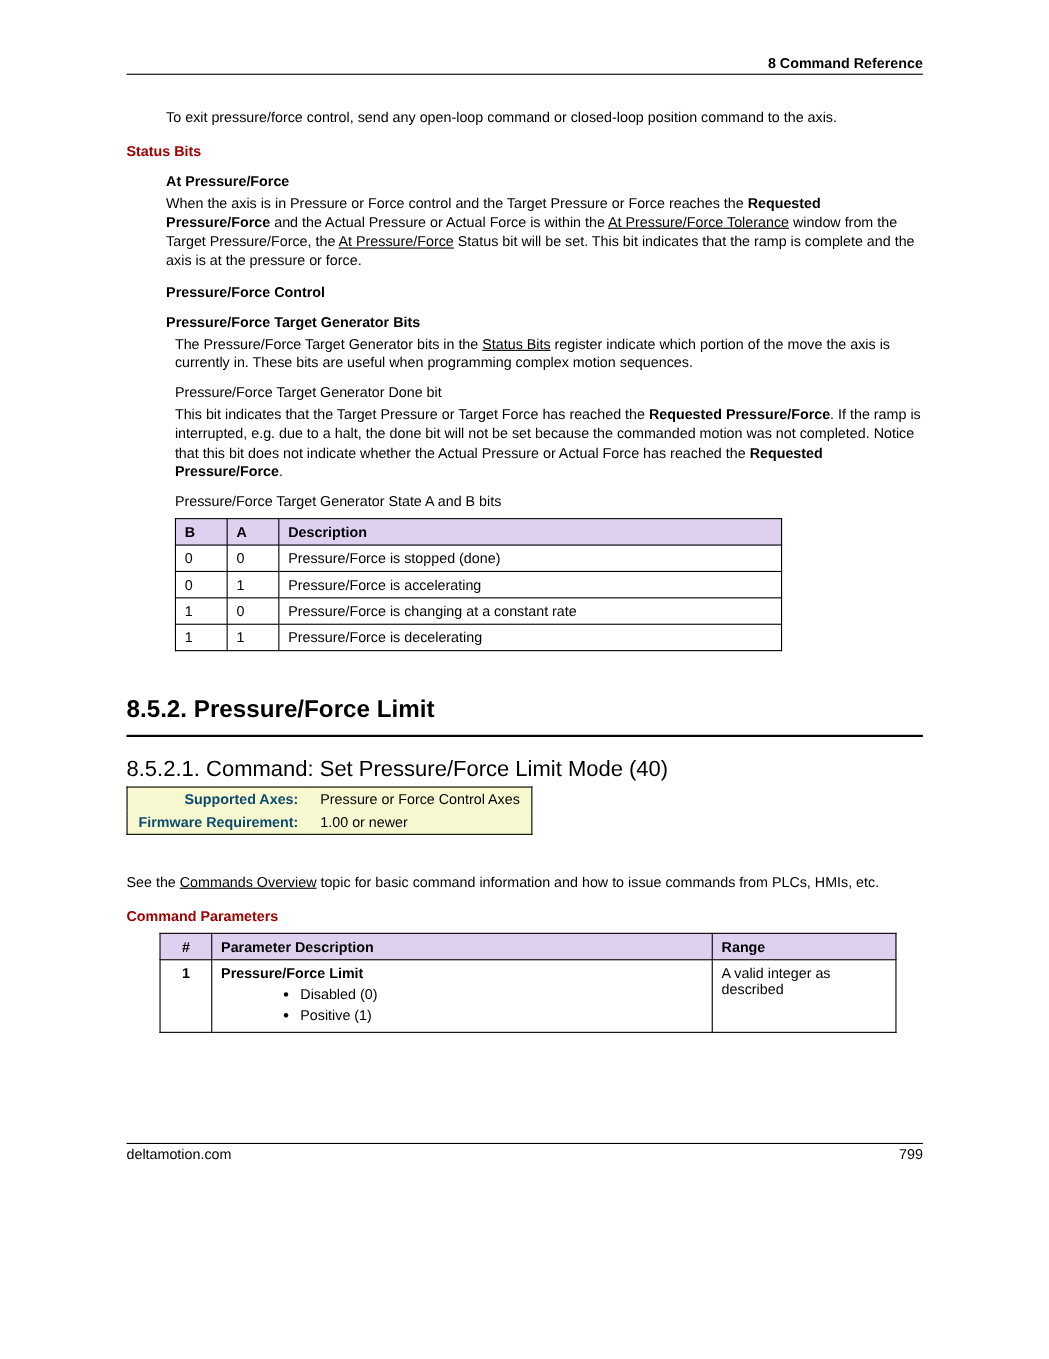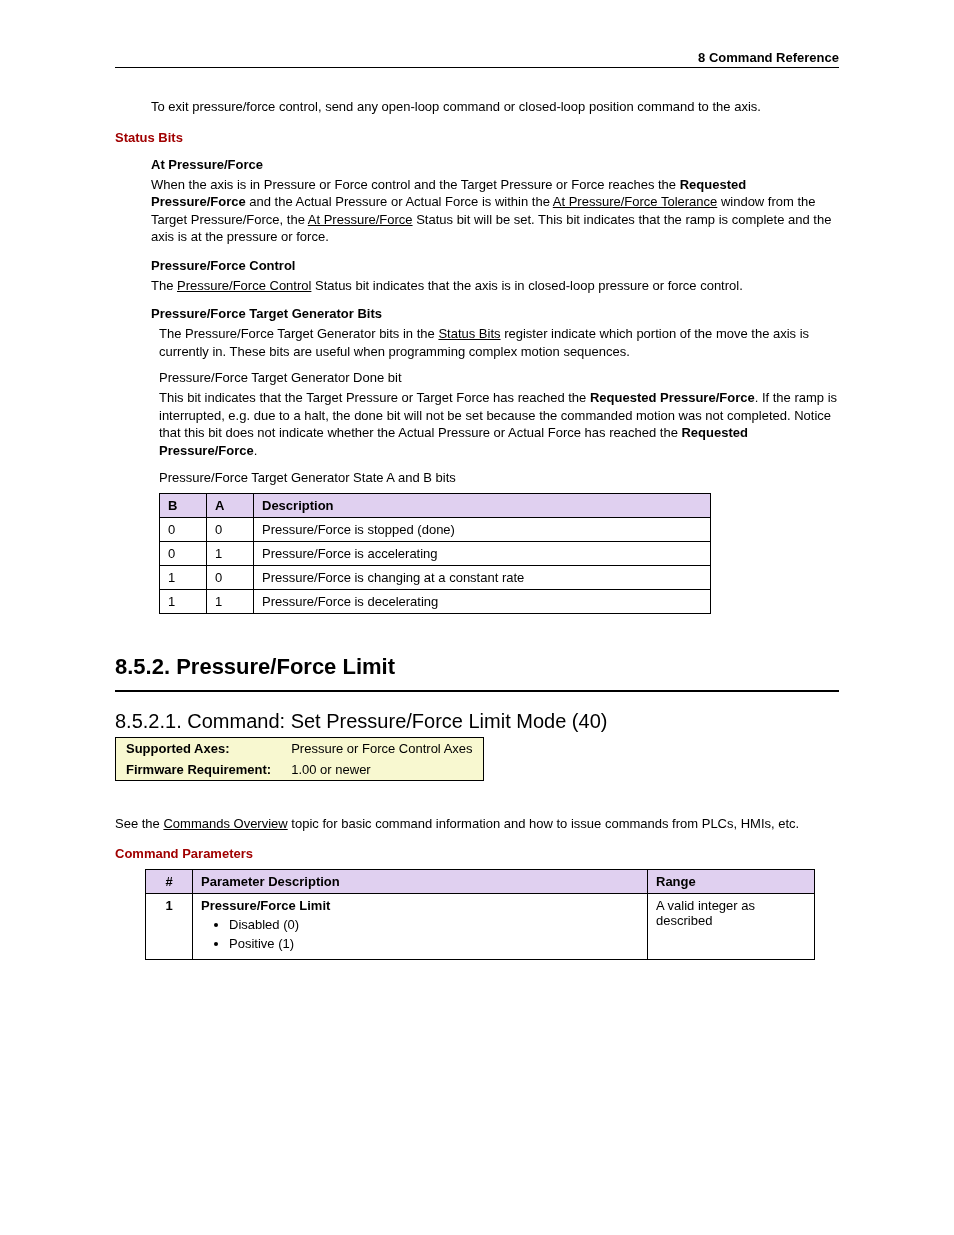--- a/index.html
+++ b/index.html
@@ -100,23 +100,23 @@
   table.meta {
     border-collapse: collapse;
     border: 1px solid #000;
     background: #f8f8d0;
     font-size: 13px;
   }
   table.meta td {
     padding: 3px 10px;
   }
   table.meta td.lab {
-    color: #000000;
-    font-weight: bold;
-    text-align: left;
+    color: #0c4a6e;
+    font-weight: bold;
+    text-align: right;
   }
   .p-see {
     margin-top: 34px;
     line-height: 1.35;
   }
   .h-cmd {
     color: #a00000;
     font-weight: bold;
     margin-top: 14px;
     margin-bottom: 8px;
@@ -136,41 +136,39 @@
   table.params th {
     background: #e0d0f0;
     font-weight: bold;
   }
   ul.param-list {
     margin: 4px 0 0 28px;
     padding: 0;
   }
   ul.param-list li {
     margin-bottom: 4px;
+    margin-left: 44px;
   }
 </style>
 </head>
 <body>
 
 <div class="page">
   <div class="header-line">8  Command Reference</div>
 
   <div class="p-exit">To exit pressure/force control, send any open-loop command or closed-loop position command to the axis.</div>
 
   <div class="h-status">Status Bits</div>
 
   <div class="h-sub">At Pressure/Force</div>
   <div class="p-sub">
     <span>When the axis is in Pressure or Force control and the Target Pressure or Force reaches the </span><strong>Requested Pressure/Force</strong><span> and the Actual Pressure or Actual Force is within the </span><span class="u">At Pressure/Force Tolerance</span><span> window from the Target Pressure/Force, the </span><span class="u">At Pressure/Force</span><span> Status bit will be set. This bit indicates that the ramp is complete and the axis is at the pressure or force.</span>
   </div>
 
   <div class="h-sub">Pressure/Force Control</div>
-  <div class="p-sub">
-    <span>The </span><span class="u">Pressure/Force Control</span><span> Status bit indicates that the axis is in closed-loop pressure or force control.</span>
-  </div>
 
   <div class="h-sub">Pressure/Force Target Generator Bits</div>
   <div class="p-sub2">
     <span>The Pressure/Force Target Generator bits in the </span><span class="u">Status Bits</span><span> register indicate which portion of the move the axis is currently in. These bits are useful when programming complex motion sequences.</span>
   </div>
 
   <div class="h-sub2">Pressure/Force Target Generator Done bit</div>
   <div class="p-sub2">
     <span>This bit indicates that the Target Pressure or Target Force has reached the </span><strong>Requested Pressure/Force</strong><span>. If the ramp is interrupted, e.g. due to a halt, the done bit will not be set because the commanded motion was not completed. Notice that this bit does not indicate whether the Actual Pressure or Actual Force has reached the </span><strong>Requested Pressure/Force</strong><span>.</span>
   </div>
@@ -243,13 +241,17 @@
         <ul class="param-list">
           <li>Disabled (0)</li>
           <li>Positive (1)</li>
         </ul>
       </td>
       <td>A valid integer as described</td>
     </tr>
   </tbody>
     </table>
 
+  <div class="footer-line">
+    <span>deltamotion.com</span>
+    <span>799</span>
+  </div>
 </div>
 
 </body></html>

